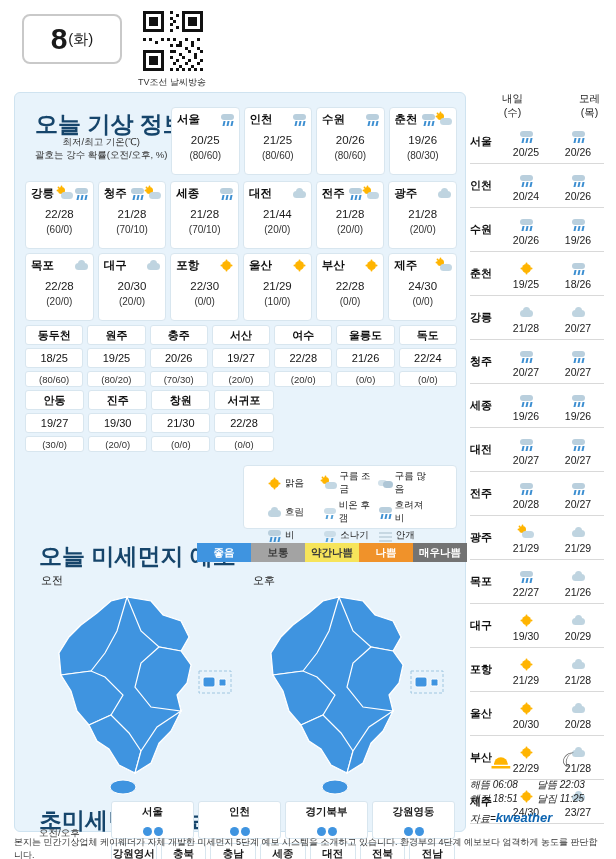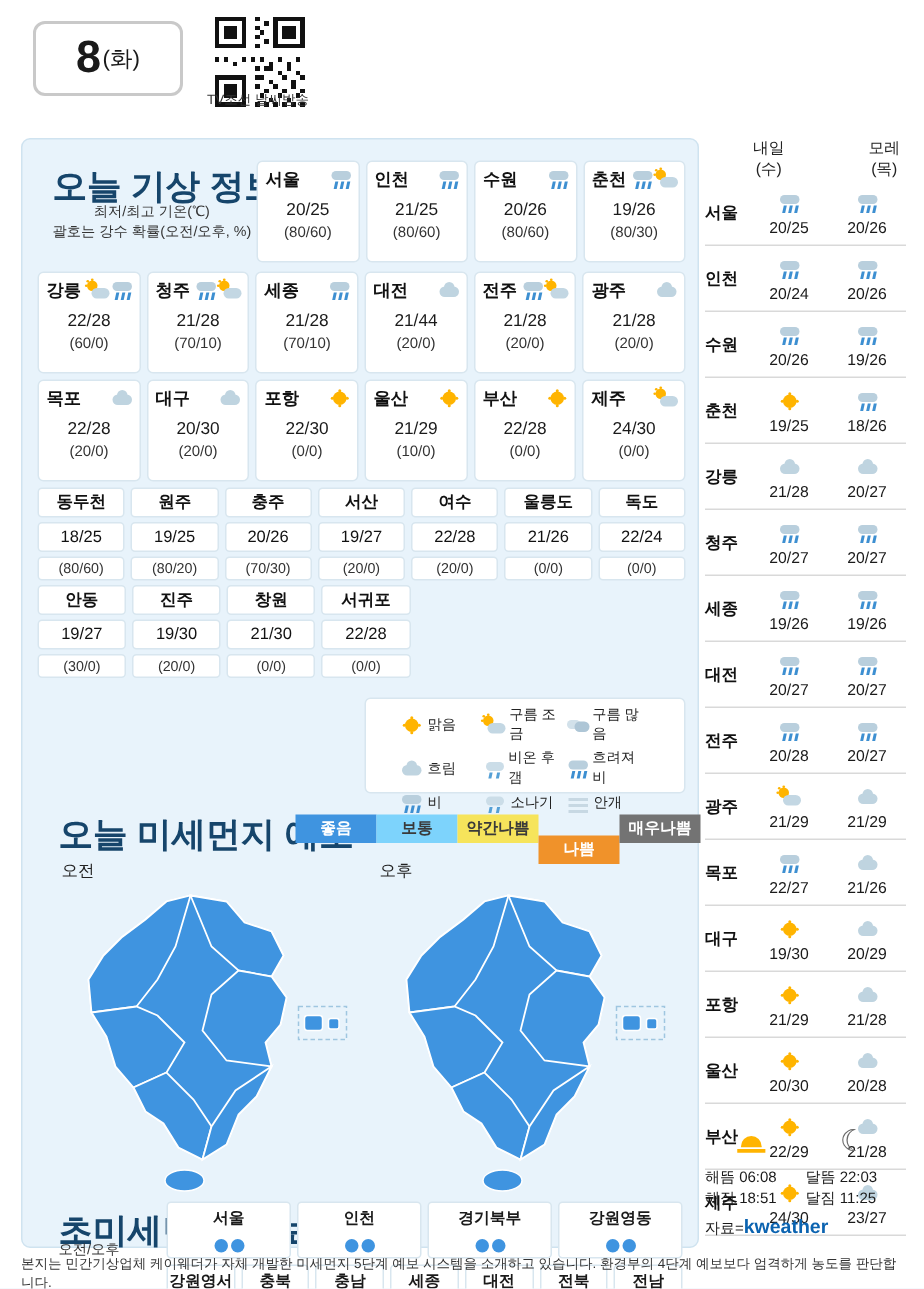--- a/index.html
+++ b/index.html
@@ -18,21 +18,21 @@
   .header { position:absolute; left:0; top:0; width:616px; height:92px; }
   .date-box {
     position:absolute; left:22px; top:14px; width:100px; height:50px;
     border:2px solid #c9c9c9; border-radius:8px; background:#fff;
     display:flex; align-items:center; justify-content:center;
   }
   .date-day { font-size:30px; font-weight:bold; letter-spacing:-1px; }
   .date-wd { font-size:15px; margin-left:2px; }
   .qr { position:absolute; left:140px; top:8px; width:66px; height:66px; background:#fff; }
   .qr svg { display:block; }
-  .qr-cap { position:absolute; left:138px; top:60px; font-size:9px; color:#333; }
+  .qr-cap { position:absolute; left:138px; top:76px; font-size:9px; color:#333; }
 
   
   .left-panel {
     position:absolute; left:14px; top:92px; width:452px; height:740px;
     background:#e8f3fb; border:1px solid #cfe3f0; border-radius:6px;
   }
   .panel-title { font-size:23px; font-weight:bold; color:#16456b; }
   .sec1-title { position:absolute; left:20px; top:16px; }
   .legend-note { position:absolute; left:20px; top:42px; font-size:9.5px; color:#333; line-height:13px;text-align:center; }
 
@@ -96,21 +96,21 @@
   
   .right { position:absolute; left:470px; top:92px; width:134px; }
   .rhead { display:flex; font-size:10.5px; color:#222; padding-left:28px;gap:48px; }
   .rhead div { width:52px; text-align:center; }
   .rrow { display:flex; align-items:center; height:44px; border-bottom:1px solid #d9d9d9; }
   .rcity { width:30px; font-size:11px; font-weight:bold; color:#111; }
   .rcol { width:52px; text-align:center; }
   .rcol .ri { height:20px; line-height:20px; }
   .rcol .rt { font-size:10.5px; }
 
-  .sun-box { position:absolute; left:470px; top:756px; width:134px; }
+  .sun-box { position:absolute; left:470px; top:756px; width:134px;font-style:italic; }
   .sun-icons { display:flex; }
   .sun-icons div { width:67px; text-align:center; }
   .sun-rows { font-size:10px; margin-top:2px; }
   .sun-rows .sr { display:flex; }
   .sun-rows .sr div { width:67px; }
   .brand { margin-top:4px; font-size:10px; }
   .brand b { color:#0b63b0; font-size:13px; font-weight:bold; }
 
   .footer {
     position:absolute; left:14px; top:836px; width:590px;
@@ -514,23 +514,23 @@
           <div class="ilitem">
          <span class="ic fog"></span>
          <span>안개</span>
        </div>
         </div>
       </div>
 
     <div class="panel-title sec2-title">오늘 미세먼지 예보</div>
     <div class="dust-legend" id="dust-legend">
         <div class="dl" style="background:#3f94e0; ">좋음</div>
-        <div class="dl" style="background:#7dd3fc; color:#3a3a3a;">보통</div>
+        <div class="dl" style="background:#a3a3a3; color:#3a3a3a;">보통</div>
         <div class="dl" style="background:#f6e45b; color:#3a3a3a;">약간나쁨</div>
-        <div class="dl" style="background:#f0922a;margin-top:14px; ">나쁨</div>
+        <div class="dl" style="background:#f0922a; ">나쁨</div>
         <div class="dl" style="background:#737373; ">매우나쁨</div>
       </div>
 
     <div class="maps">
       <div class="map-lab" style="left:10px; top:0;">오전</div>
       <div class="map-lab" style="left:222px; top:0;">오후</div>
 
       <div class="map-box" style="left:0;">
         <svg viewBox="0 0 206 210" width="206" height="210">
           <g fill="#3f94e0" stroke="#ffffff" stroke-width="1.2">

